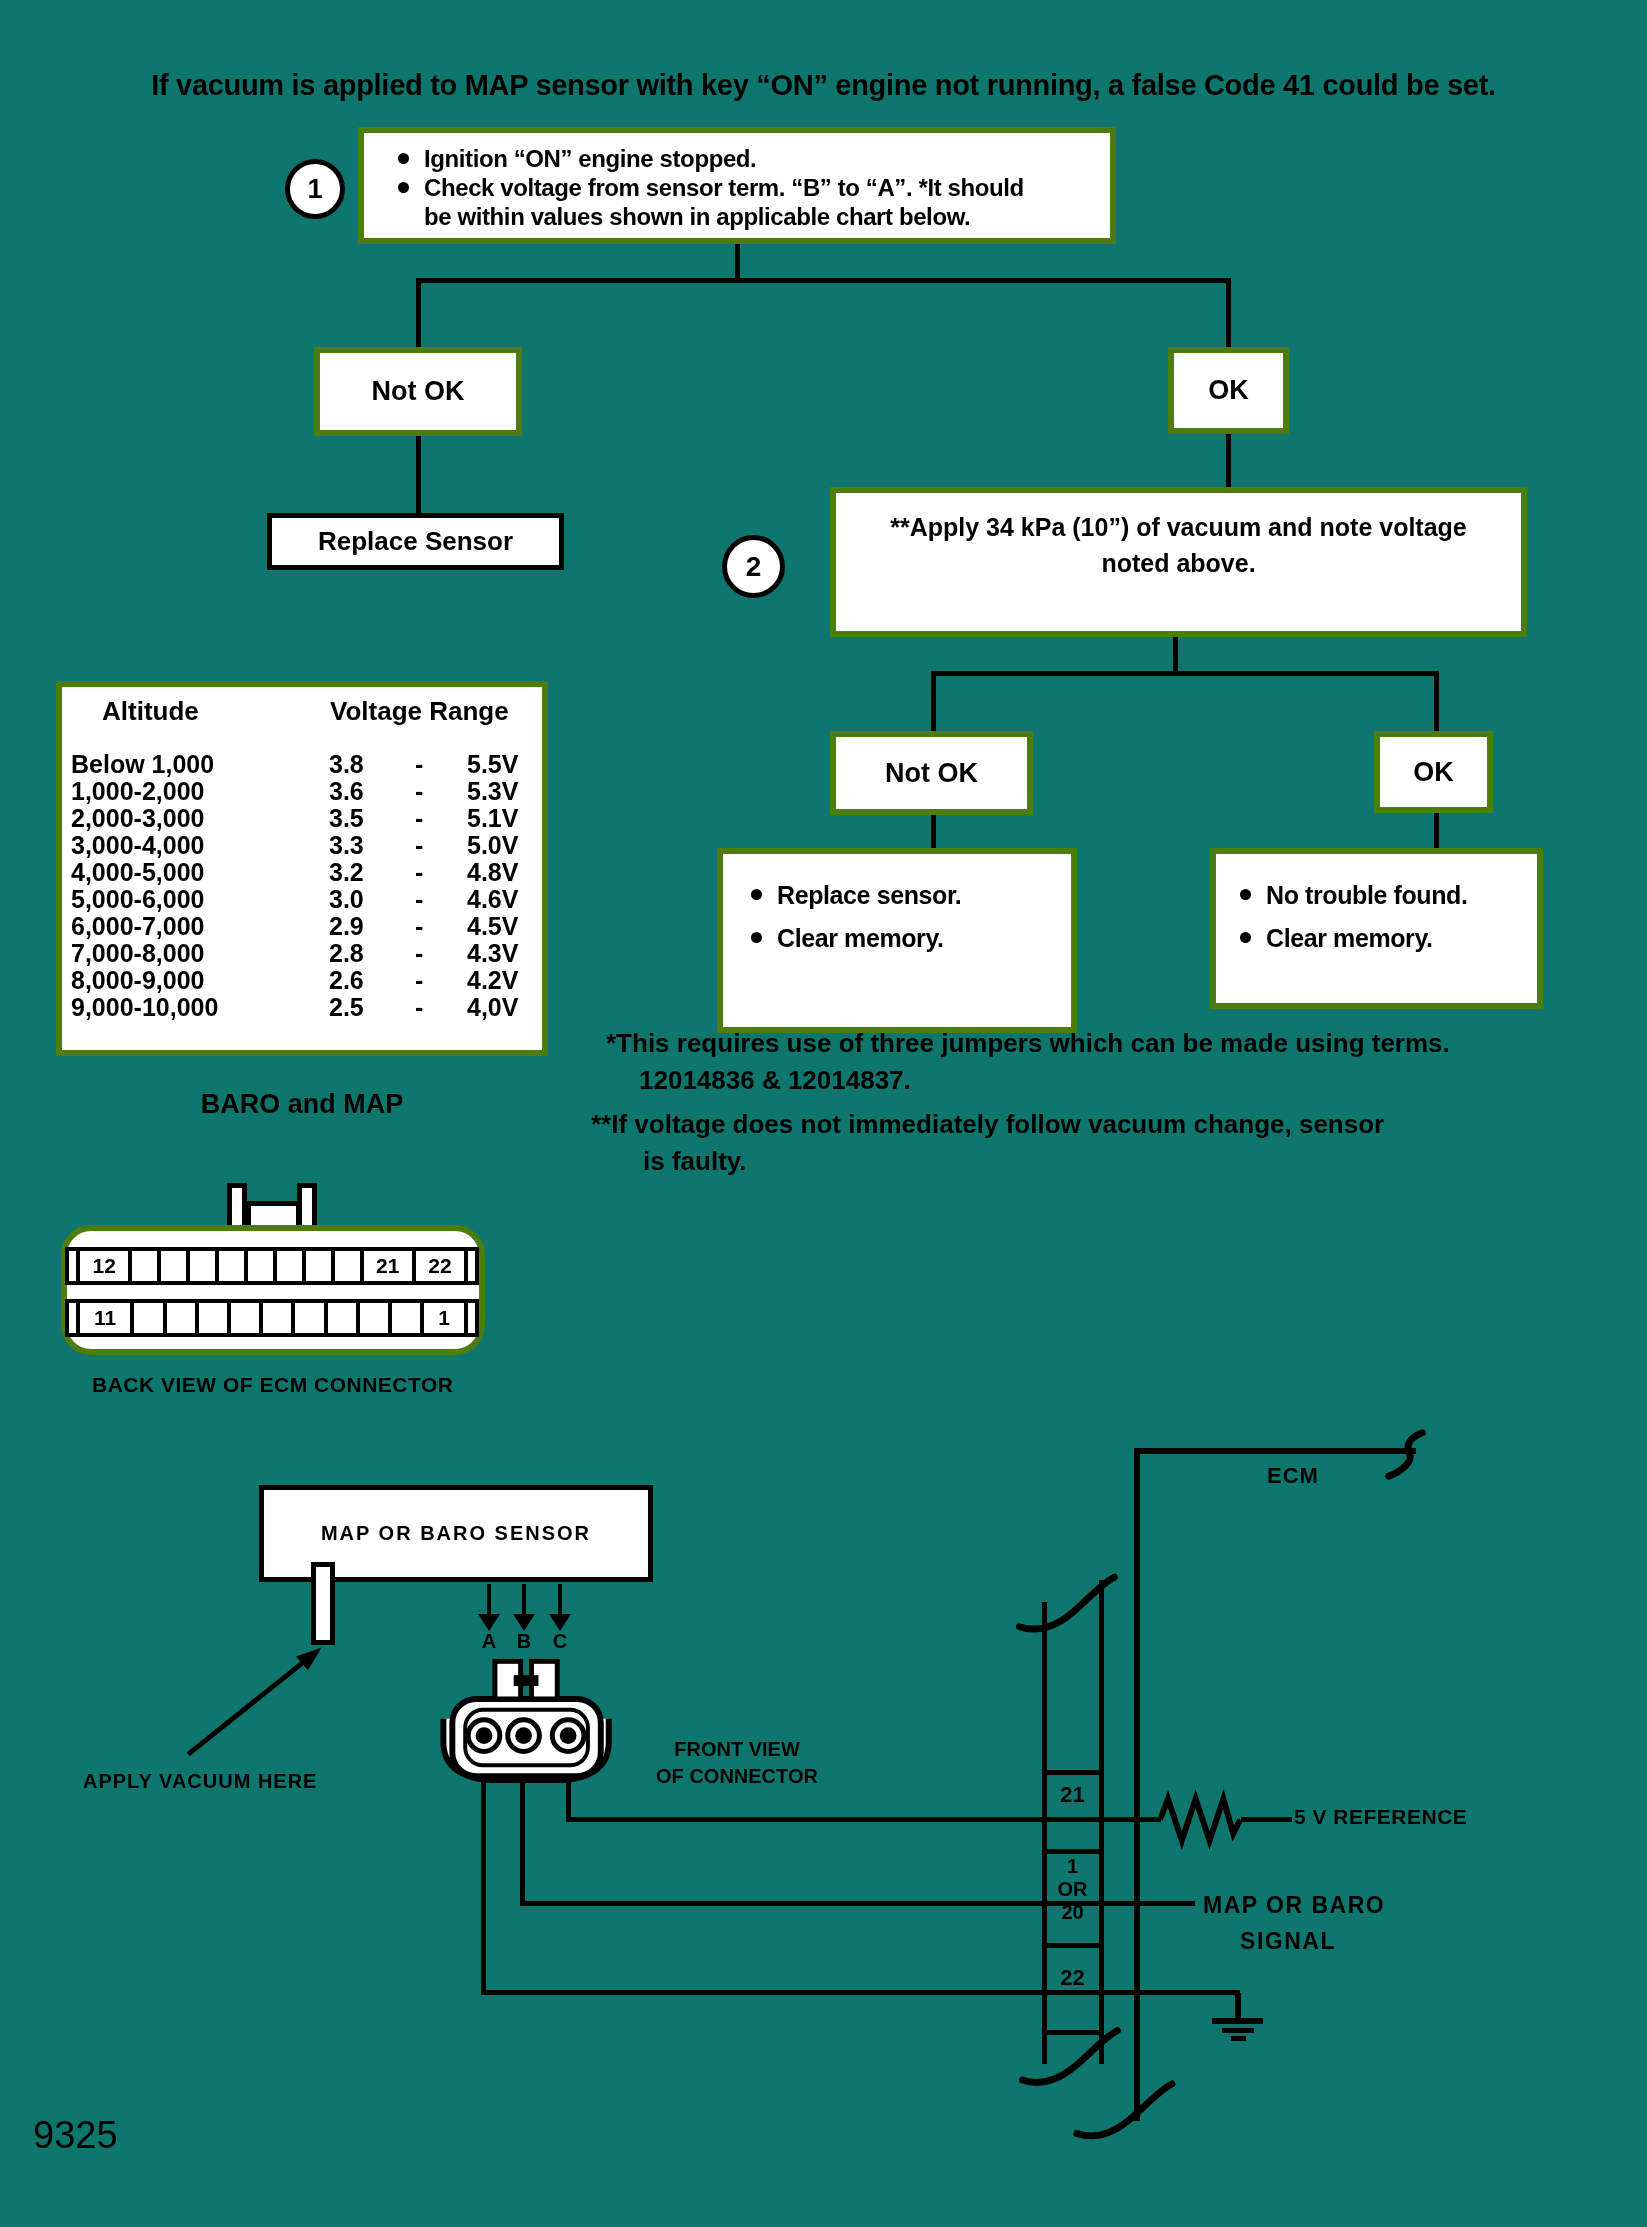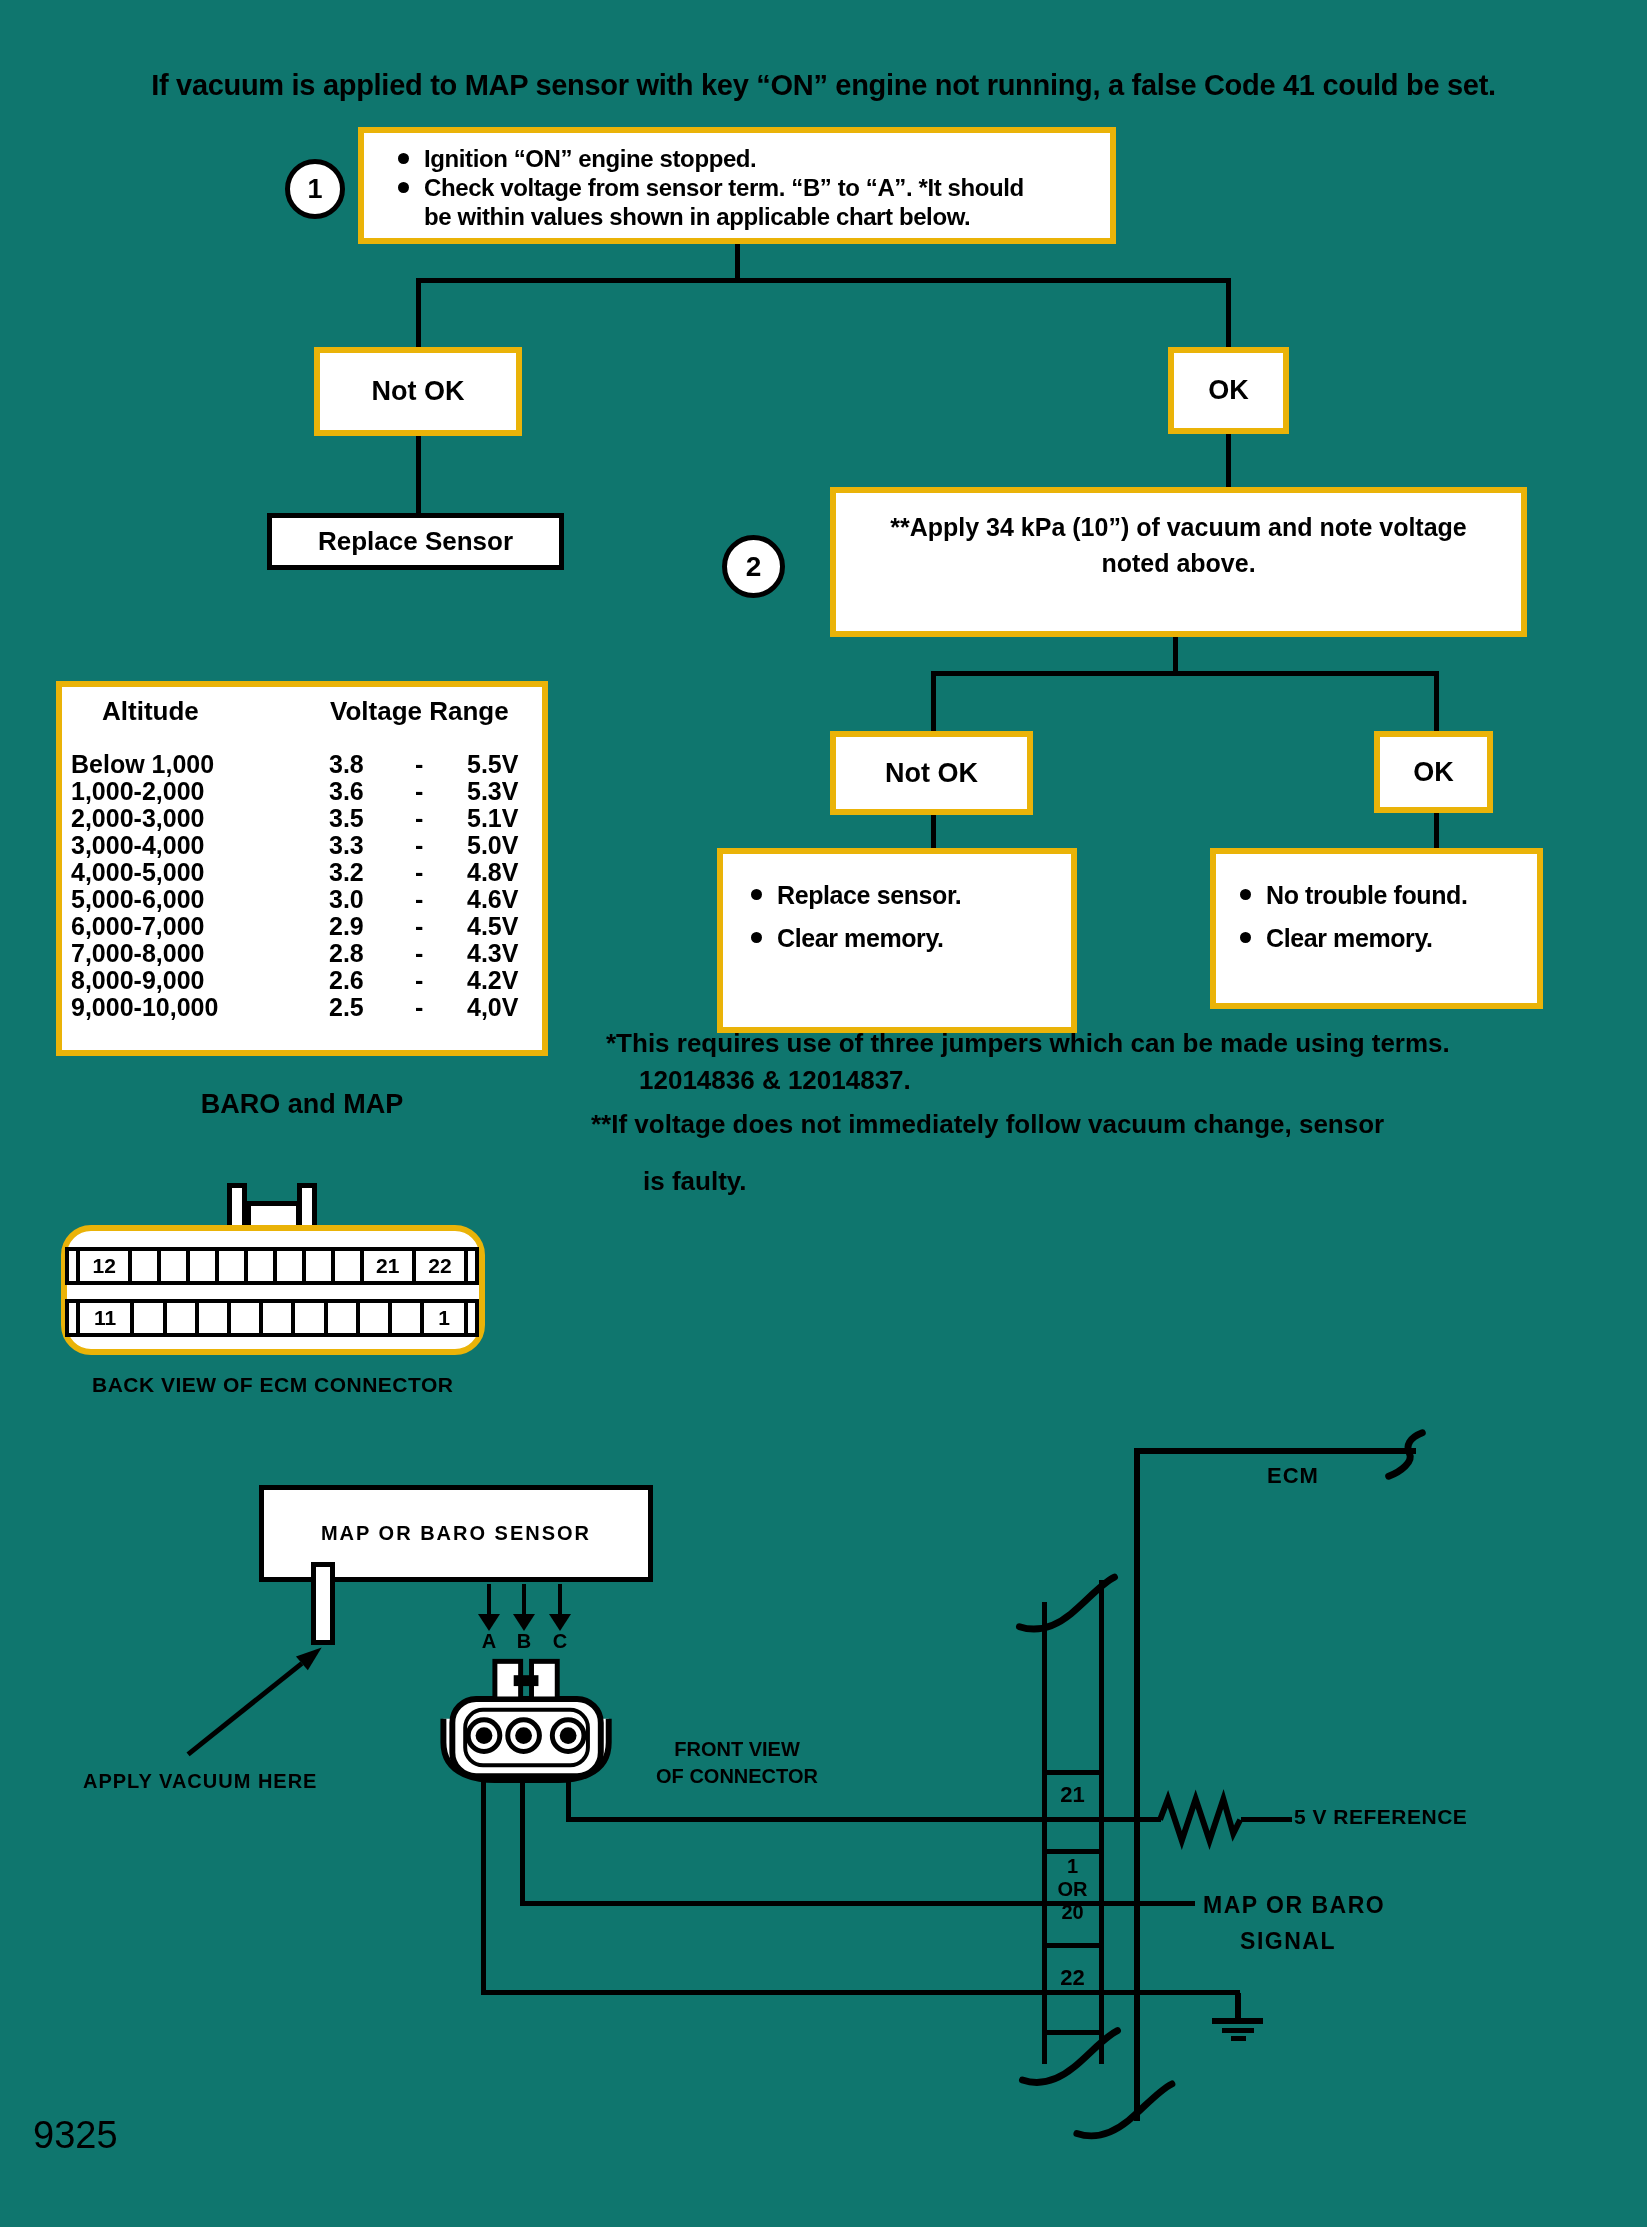--- a/index.html
+++ b/index.html
@@ -1,19 +1,19 @@
 <!DOCTYPE html>
 <html><head>
 <meta charset="utf-8">
 <style>
   html,body{margin:0;padding:0;background:#fff;}
   #canvas{position:relative;width:1647px;height:2228px;background:#0f766e;overflow:hidden;
           font-family:"Liberation Sans",sans-serif;color:#000;}
   .hline,.vline{position:absolute;background:#000;z-index:1;}
-  .fbox{position:absolute;background:#fff;border:6px solid #eab308;z-index:2;box-sizing:border-box;}
+  .fbox{position:absolute;background:#fff;border:6px solid #4d7c0f;z-index:2;box-sizing:border-box;}
   .fbox5{position:absolute;background:#fff;border:5px solid #000;z-index:2;box-sizing:border-box;}
   .lbl{position:absolute;font-weight:700;white-space:nowrap;z-index:4;}
   .ctr{display:flex;align-items:center;justify-content:center;text-align:center;}
   .circle{position:absolute;border:5px solid #000;border-radius:50%;background:#fff;z-index:2;
           font-weight:700;display:flex;align-items:center;justify-content:center;}
   .dot{width:11px;height:11px;background:#000;border-radius:50%;flex:0 0 11px;margin-top:9px;margin-right:15px;}
   .b-item{display:flex;align-items:flex-start;}
   .b-lines{font-weight:700;font-size:24px;line-height:29px;letter-spacing:-0.4px;white-space:nowrap;}
   .cellrow{position:absolute;display:flex;z-index:3;}
   .cell{border:4px solid #000;background:#fff;margin-left:-4px;flex:1 1 auto;height:38px;box-sizing:border-box;
@@ -174,21 +174,21 @@
         <span>2.5</span>
         <span>-</span>
         <span>4,0V</span>
       </div>
   </div>
   <div class="lbl" style="left:56px;top:1089px;width:492px;text-align:center;font-size:27px;">BARO and MAP</div>
 
   <div class="lbl" style="left:606px;top:1028px;font-size:26px;">*This requires use of three jumpers which can be made using terms.</div>
   <div class="lbl" style="left:639px;top:1065px;font-size:26px;">12014836 &amp; 12014837.</div>
   <div class="lbl" style="left:591px;top:1109px;font-size:26px;">**If voltage does not immediately follow vacuum change, sensor</div>
-  <div class="lbl" style="left:643px;top:1146px;font-size:26px;margin-top:20px;">is faulty.</div>
+  <div class="lbl" style="left:643px;top:1146px;font-size:26px;">is faulty.</div>
 
   <div class="fbox5" style="left:246px;top:1201px;width:55px;height:34px;"></div>
   <div class="fbox5" style="left:227px;top:1183px;width:20px;height:51px;"></div>
   <div class="fbox5" style="left:297px;top:1183px;width:20px;height:51px;"></div>
   <div class="fbox" style="left:61px;top:1225px;width:424px;height:130px;border-radius:30px;"></div>
   <div class="cellrow" style="left:65px;top:1247px;width:414px;">
     <div class="cell edge"></div>
     <div class="cell">12</div>
     <div class="cell"></div>
     <div class="cell"></div>

